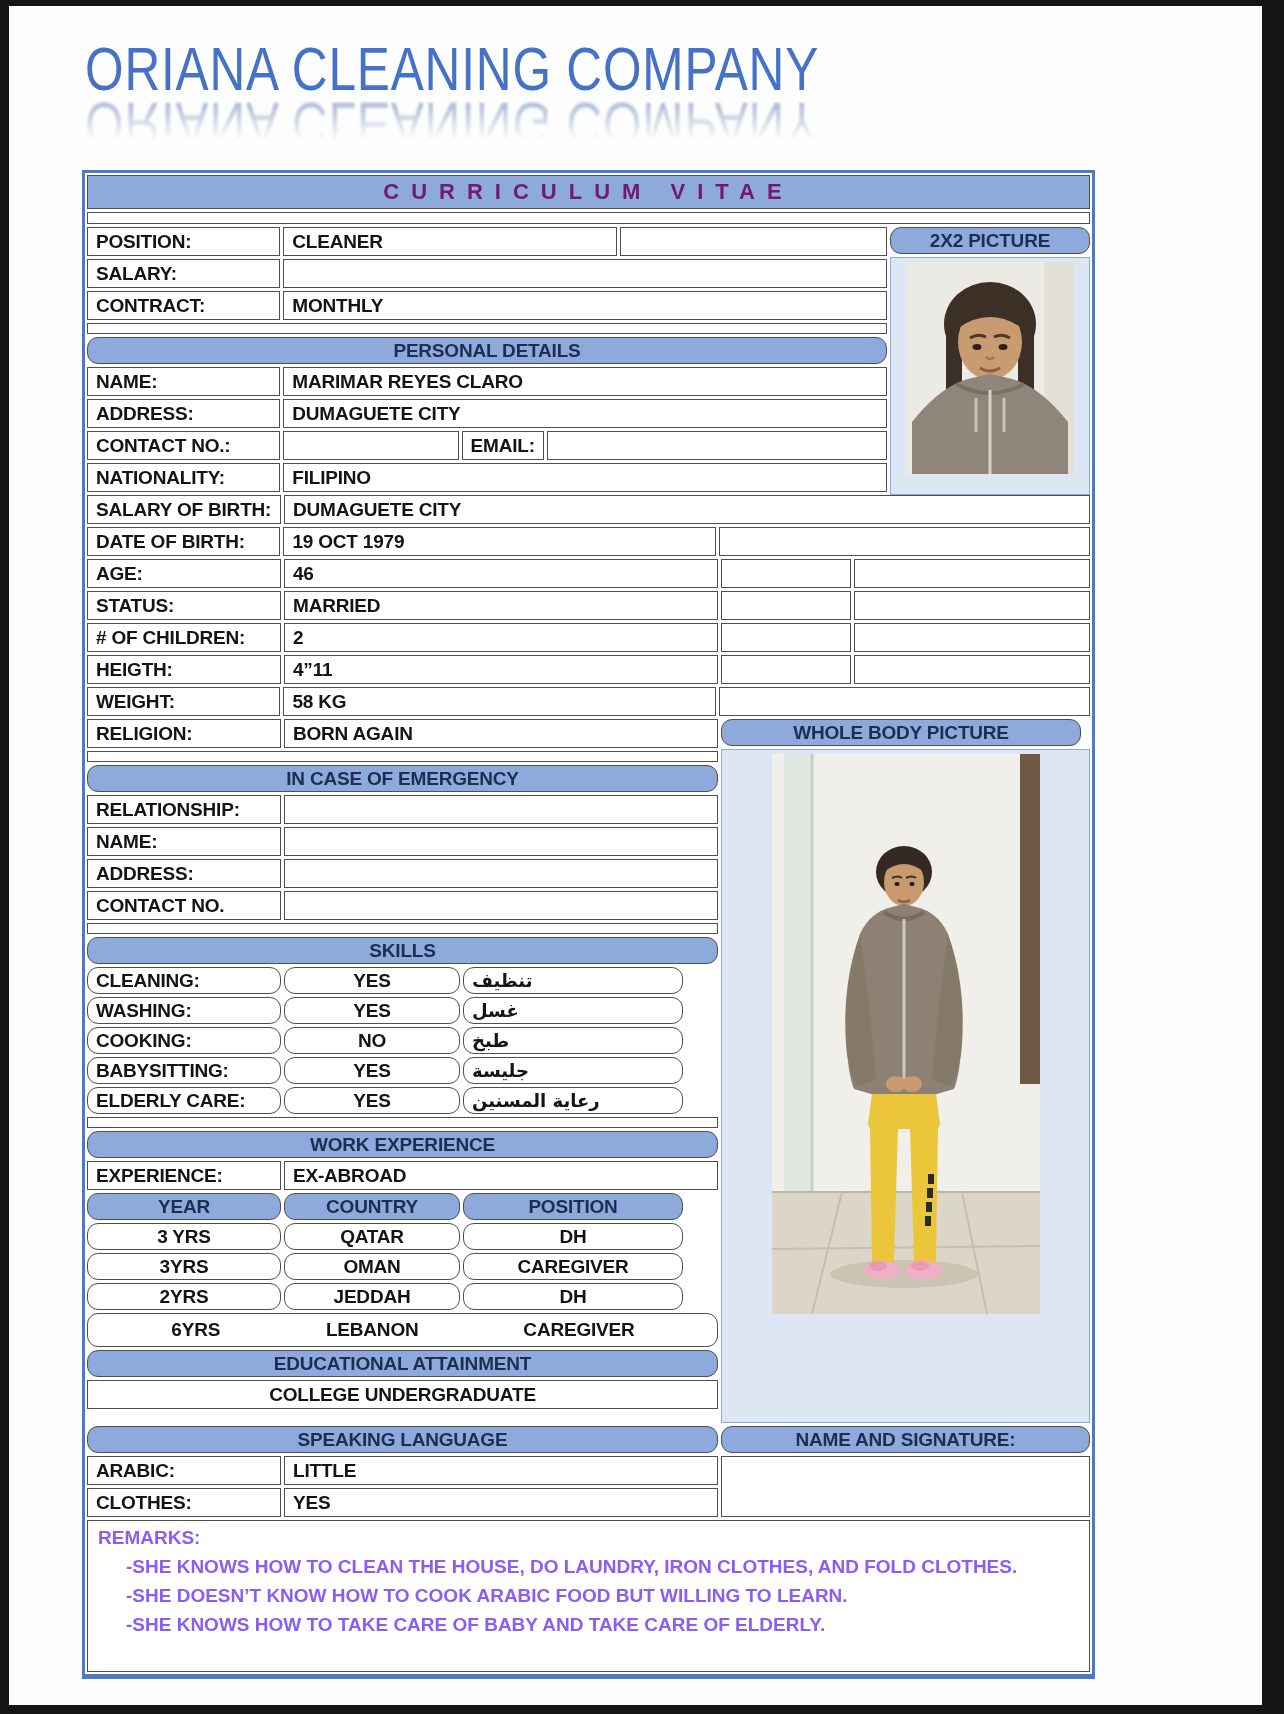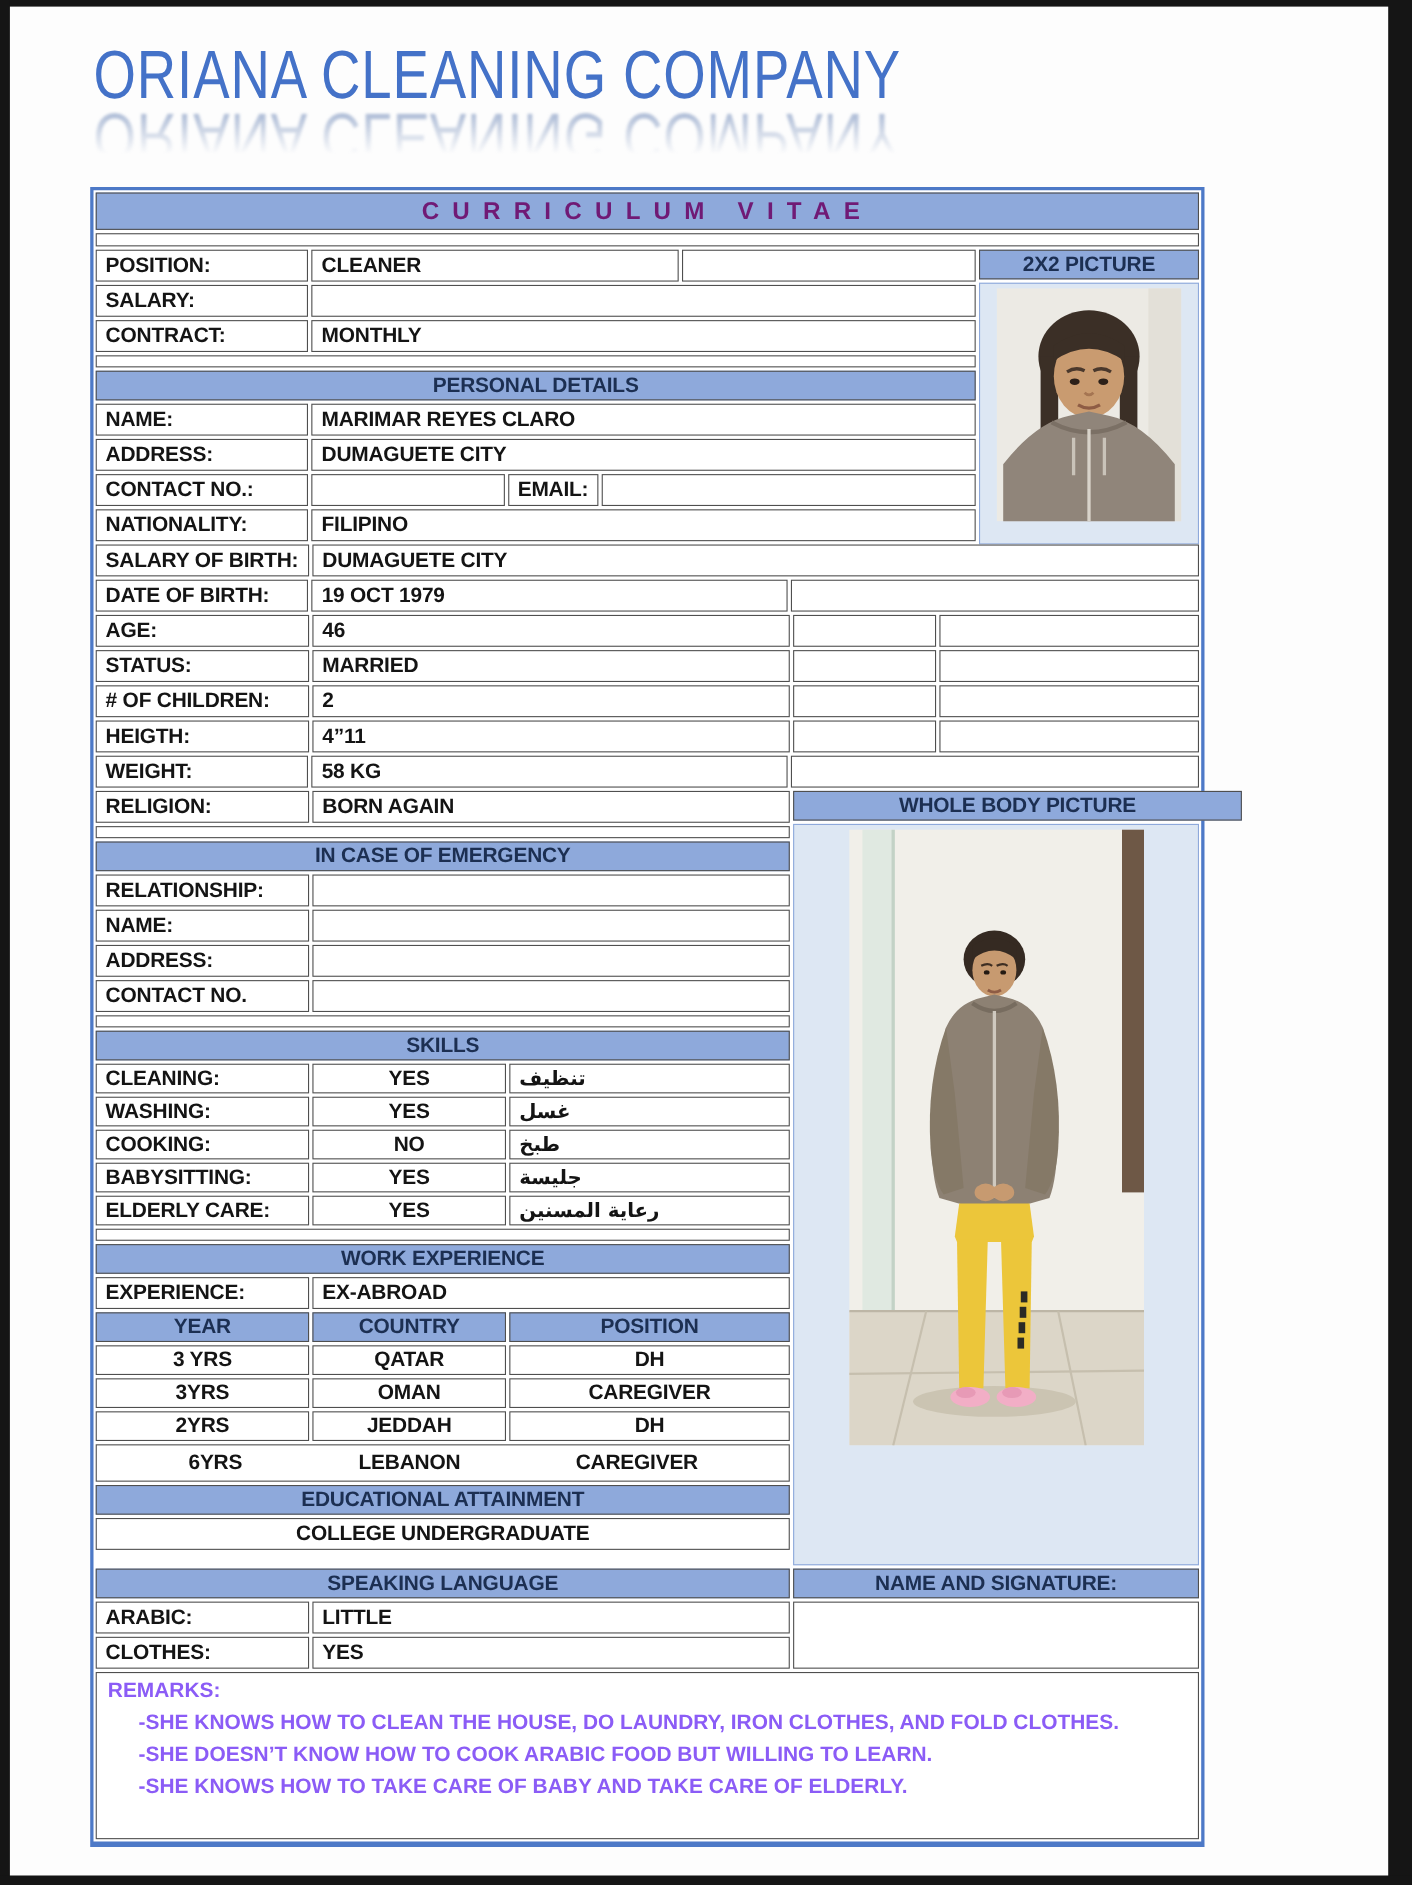--- a/index.html
+++ b/index.html
@@ -26,36 +26,36 @@
   .cv-table{position:absolute;left:82px;top:170px;width:1013px;border:3px solid #4d79c7;
             border-bottom-width:5px;background:#fff;padding:2px;box-sizing:border-box;}
 
   .row{display:flex;margin-bottom:3px;}
   .cell{border:1px solid #4f4f4f;background:#fff;box-sizing:border-box;display:flex;
         align-items:center;padding:0 8px;font-weight:bold;font-size:19px;color:#141414;
         letter-spacing:-0.2px;white-space:nowrap;overflow:hidden;}
   .row .cell{margin-right:3px;}
   .row .cell:last-child{margin-right:0;}
   .band{background:#8ea9db;color:#1c2f52;justify-content:center;}
-  .h29{height:29px;} .h27{height:27px;} .h12{height:12px;} .h11{height:11px;}
+  .h29{height:29px;} .h27{height:27px;border-radius:11px;} .h12{height:12px;} .h11{height:11px;}
   .center{justify-content:center;}
   .right{justify-content:flex-end;}
   .arabic{font-family:"DejaVu Sans",sans-serif;font-size:18px;font-weight:bold;direction:rtl;}
 
   
   .wfull{width:1003px;}
   .wlbl{width:194px;}
   .wtopval{width:335px;}  .wtopextra{width:268px;}
   .wtopfull{width:606px;}
   .wcontact{width:176px;} .wemail{width:83px;} .wemailval{width:341px;}
   .wpobval{width:806px;}
   .wmidval{width:434px;}
   .wdobextra{width:372px;}
   .wageextra1{width:130px;} .wageextra2{width:236px;}
-  .wskillval{width:176px;} .wskillar{width:255px;}
+  .wskillval{width:176px;} .wskillar{width:220px;}
   .wlangval{width:434px;}
 
   .cols{display:flex;}
   .leftcol-top{width:800px;margin-right:3px;}
   .rightcol-top{width:200px;display:flex;flex-direction:column;}
   .leftcol-low{width:631px;margin-right:3px;}
   .rightcol-low{width:369px;display:flex;flex-direction:column;}
 
   .photo-panel{border:1px solid #8ea9db;background:#dde7f3;flex:1;display:flex;
                align-items:flex-start;justify-content:center;padding-top:4px;box-sizing:border-box;}
@@ -314,21 +314,21 @@
           <div class="cell h29 wlbl">ARABIC:</div>
           <div class="cell h29 wlangval">LITTLE</div>
         </div>
         <div class="row" style="margin-bottom:0;">
           <div class="cell h29 wlbl">CLOTHES:</div>
           <div class="cell h29 wlangval">YES</div>
         </div>
       </div>
 
       <div class="rightcol-low">
-        <div class="cell band h27" style="width:408px;margin-bottom:3px;">WHOLE BODY PICTURE</div>
+        <div class="cell band h27" style="width:360px;margin-bottom:3px;">WHOLE BODY PICTURE</div>
         <div class="photo-panel" style="margin-bottom:3px;">
           <svg width="268" height="560" viewBox="0 0 268 560">
             <rect x="0" y="0" width="268" height="560" fill="#f1efe9"></rect>
             <rect x="12" y="0" width="28" height="440" fill="#e0e9e1"></rect>
             <line x1="40" y1="0" x2="40" y2="440" stroke="#c3d2c6" stroke-width="3"></line>
             <rect x="248" y="0" width="20" height="330" fill="#6e5846"></rect>
             <rect x="0" y="438" width="268" height="122" fill="#dcd6c8"></rect>
             <line x1="0" y1="438" x2="268" y2="438" stroke="#bdb6a6" stroke-width="2"></line>
             <line x1="70" y1="438" x2="40" y2="560" stroke="#c6bfae" stroke-width="2"></line>
             <line x1="190" y1="438" x2="215" y2="560" stroke="#c6bfae" stroke-width="2"></line>

